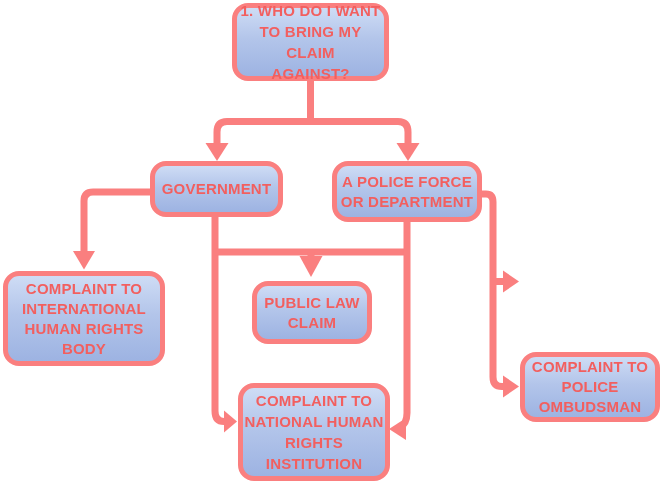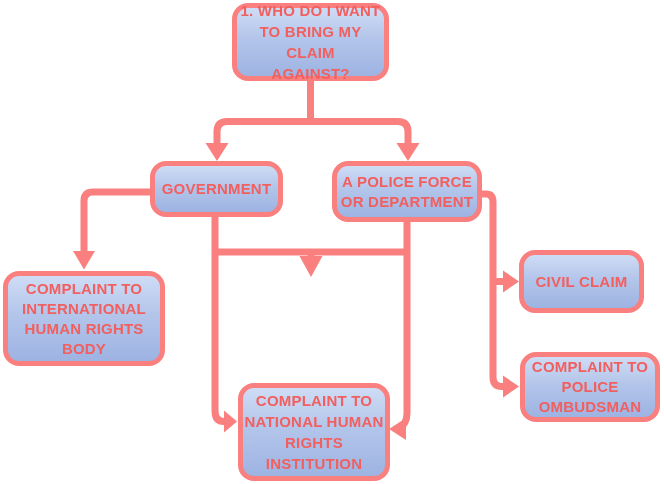--- a/index.html
+++ b/index.html
@@ -70,22 +70,23 @@
   <div class="node" style="left:332px;top:161px;width:150px;height:61px;">A POLICE FORCE
 OR DEPARTMENT</div>
 
   <div class="node" style="left:150px;top:161px;width:133px;height:56px;">GOVERNMENT</div>
 
   <div class="node" style="left:3px;top:271px;width:162px;height:95px;">COMPLAINT TO
 INTERNATIONAL
 HUMAN RIGHTS
 BODY</div>
 
+  <div class="node" style="left:252px;top:281px;width:120px;height:63px;">PUBLIC LAW
+CLAIM</div>
 
-  <div class="node" style="left:519px;top:250px;width:125px;height:63px;">CIVIL CLAIM</div>
 
   <div class="node" style="left:520px;top:352px;width:140px;height:70px;">COMPLAINT TO
 POLICE
 OMBUDSMAN</div>
 
   <div class="node" style="left:238px;top:383px;width:152px;height:98px;line-height:21px;">COMPLAINT TO
 NATIONAL HUMAN
 RIGHTS
 INSTITUTION</div>
 

